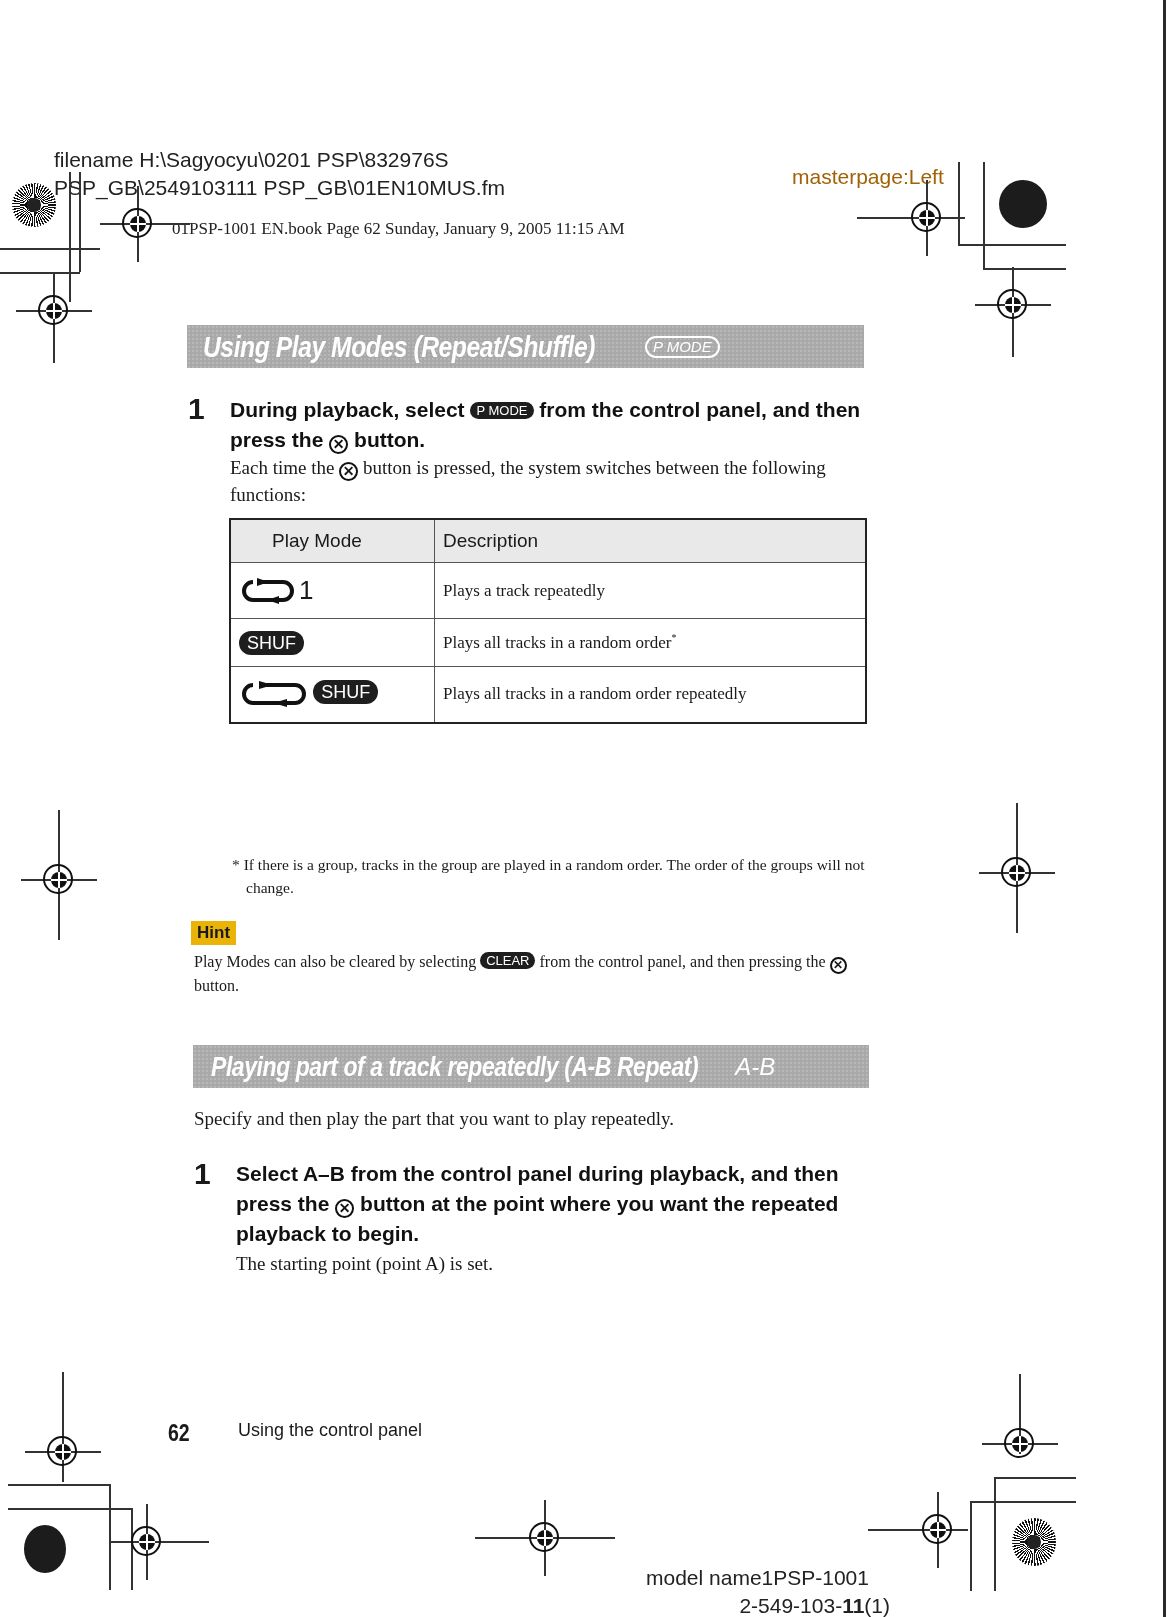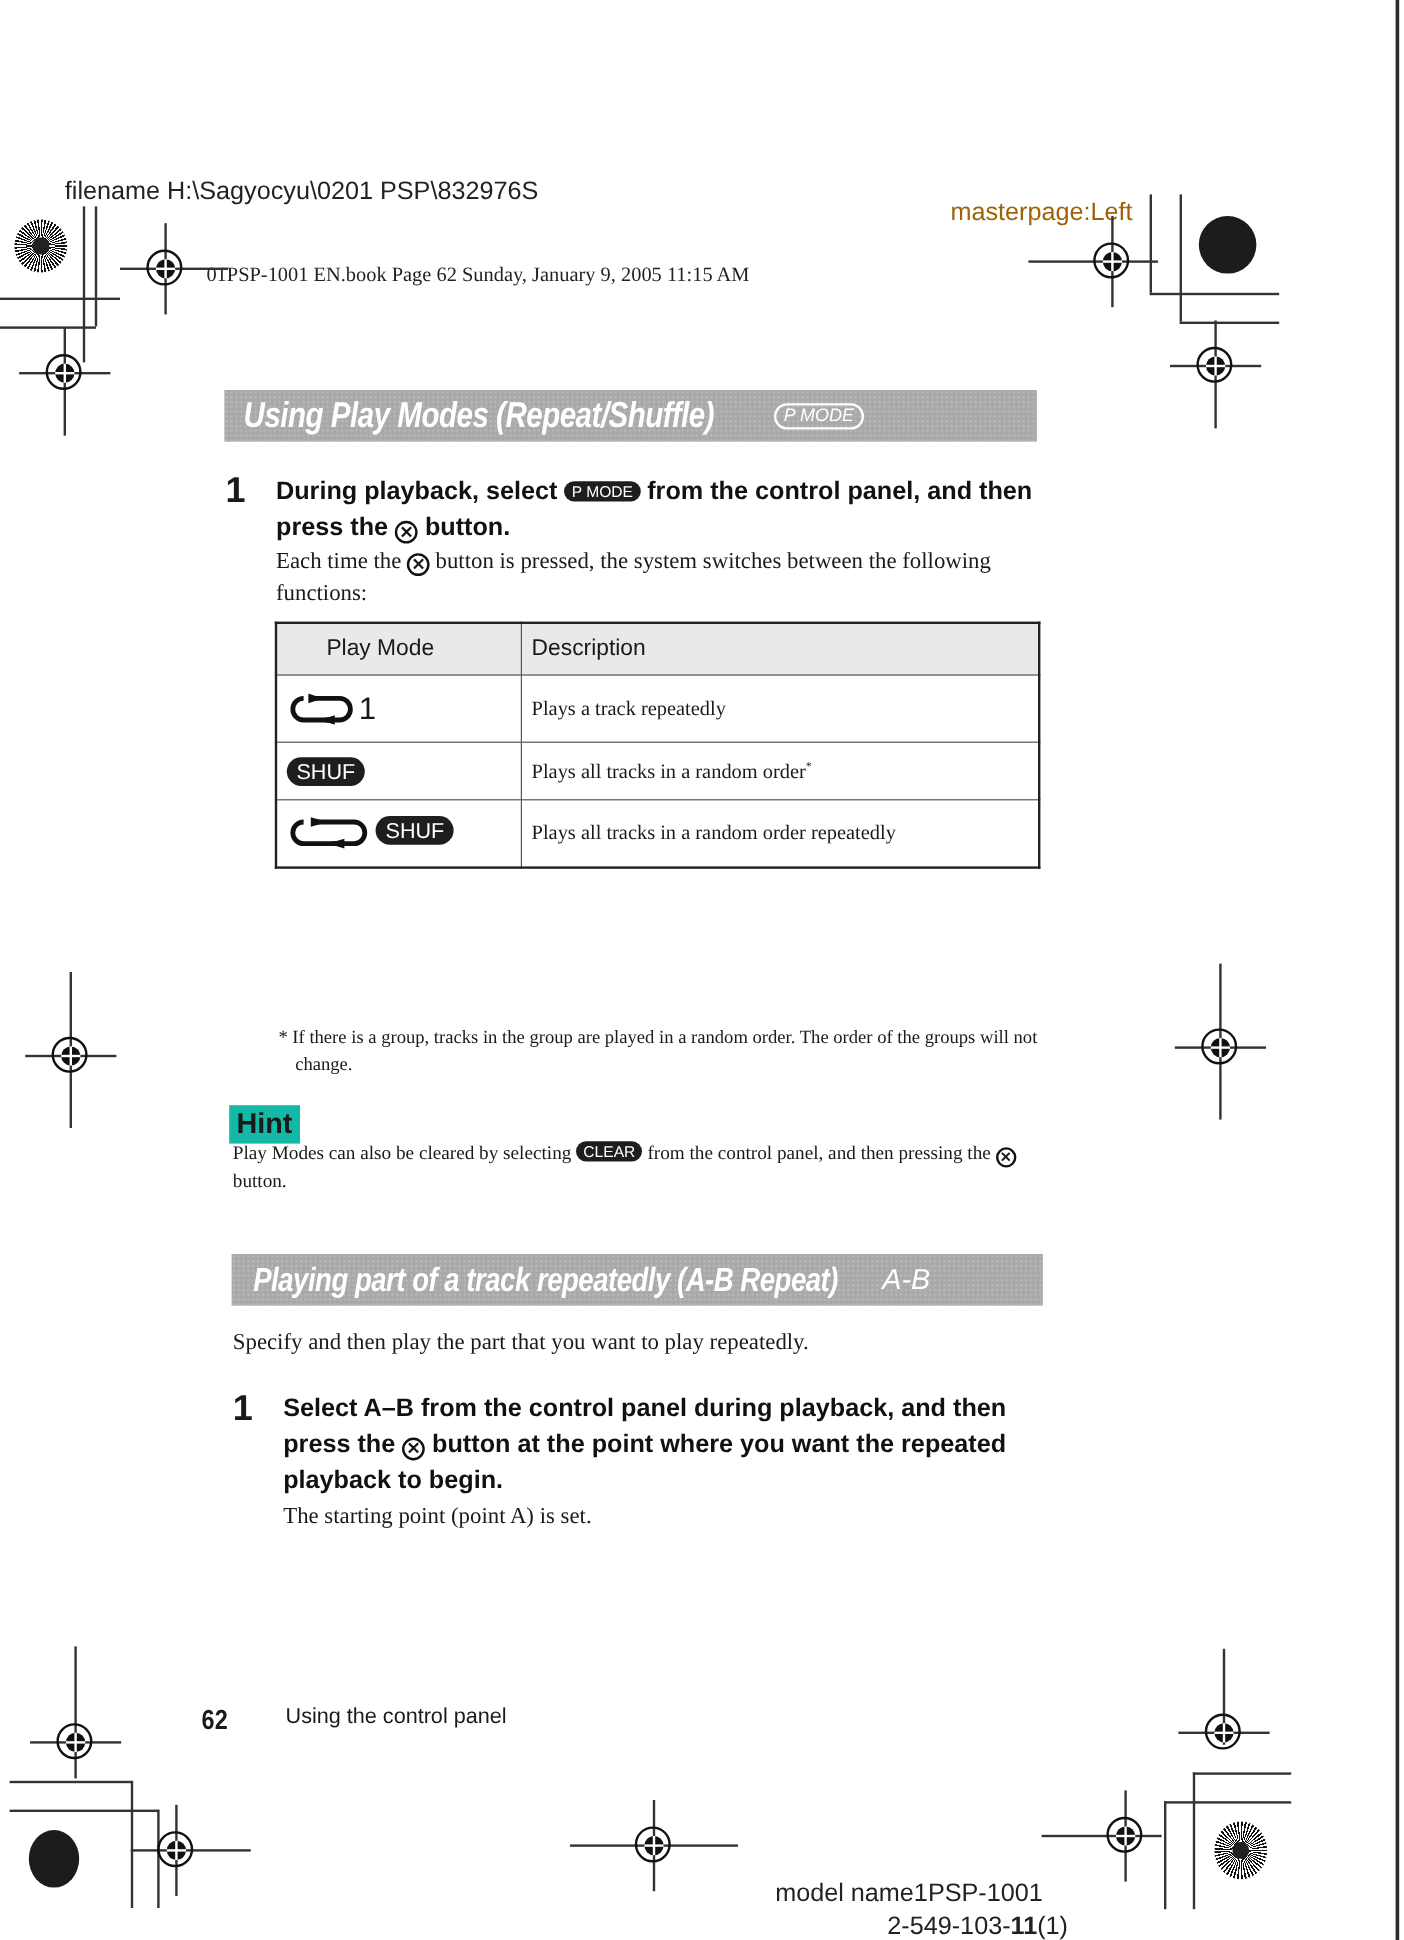--- a/index.html
+++ b/index.html
@@ -51,34 +51,35 @@
   .tbl td, .tbl th { border: 1px solid #555; padding: 0 8px; text-align: left; }
   .tbl th { background: #e9e9e9; font-family: "Liberation Sans", sans-serif; font-weight: normal; font-size: 19px; height: 42px; }
   .tbl td { font-size: 17px; }
   .tbl td.mode { width: 154px; }
   .shuf { display: inline-block; background: #1e1e1e; color: #fff; border-radius: 13px; font-family: "Liberation Sans", sans-serif; font-size: 18px; line-height: 24px; padding: 0 8px; }
   .repeat-icon { display: inline-block; vertical-align: middle; }
   .one { font-family: "Liberation Sans", sans-serif; font-size: 26px; vertical-align: middle; margin-left: 2px; }
   sup.ast { font-size: 10px; }
 
   .footnote { position: absolute; left: 232px; top: 853px; font-size: 15.5px; line-height: 23px; width: 640px; }
-  .hint-label { position: absolute; left: 191px; top: 921px; background: #14b8a6; font-family: "Liberation Sans", sans-serif; font-weight: bold; font-size: 24px; padding: 2px 6px; }
+  .hint-label { position: absolute; left: 191px; top: 921px; background: #eab308; font-family: "Liberation Sans", sans-serif; font-weight: bold; font-size: 17px; padding: 2px 6px; }
   .hint-text { position: absolute; left: 194px; top: 950px; font-size: 16px; line-height: 23px; width: 670px; }
 
   .footer-pg { position: absolute; left: 168px; top: 1420px; font-family: "Liberation Sans", sans-serif; font-weight: bold; font-size: 23px; transform: scaleX(0.85); transform-origin: left; }
   .footer-sec { position: absolute; left: 238px; top: 1420px; font-family: "Liberation Sans", sans-serif; font-size: 18px; }
   .model { position: absolute; left: 646px; top: 1564px; font-family: "Liberation Sans", sans-serif; font-size: 21px; line-height: 28px; color: #222; text-align: right; width: 244px; }
 </style>
 </head>
 <body>
 
 <div class="page-edge"></div>
 
 <div class="abs sans meta-file">
   <div>filename H:\Sagyocyu\0201 PSP\832976S</div>
+  <div>PSP_GB\2549103111 PSP_GB\01EN10MUS.fm</div>
 </div>
 <div class="abs sans meta-master">masterpage:Left</div>
 <div class="abs serif meta-book">01PSP-1001 EN.book  Page 62  Sunday, January 9, 2005  11:15 AM</div>
 
 <div class="sunburst" style="left:12px;top:183px;width:44px;height:44px;"></div>
 <div class="line" style="left:0;top:272px;width:80px;height:1.5px;"></div>
 <div class="line" style="left:79px;top:172px;width:1.5px;height:100px;"></div>
 <div class="line" style="left:0;top:248px;width:100px;height:1.5px;"></div>
 <div class="line" style="left:69px;top:172px;width:1.5px;height:130px;"></div>
 <div class="reg" style="left:118px;top:204px;">

